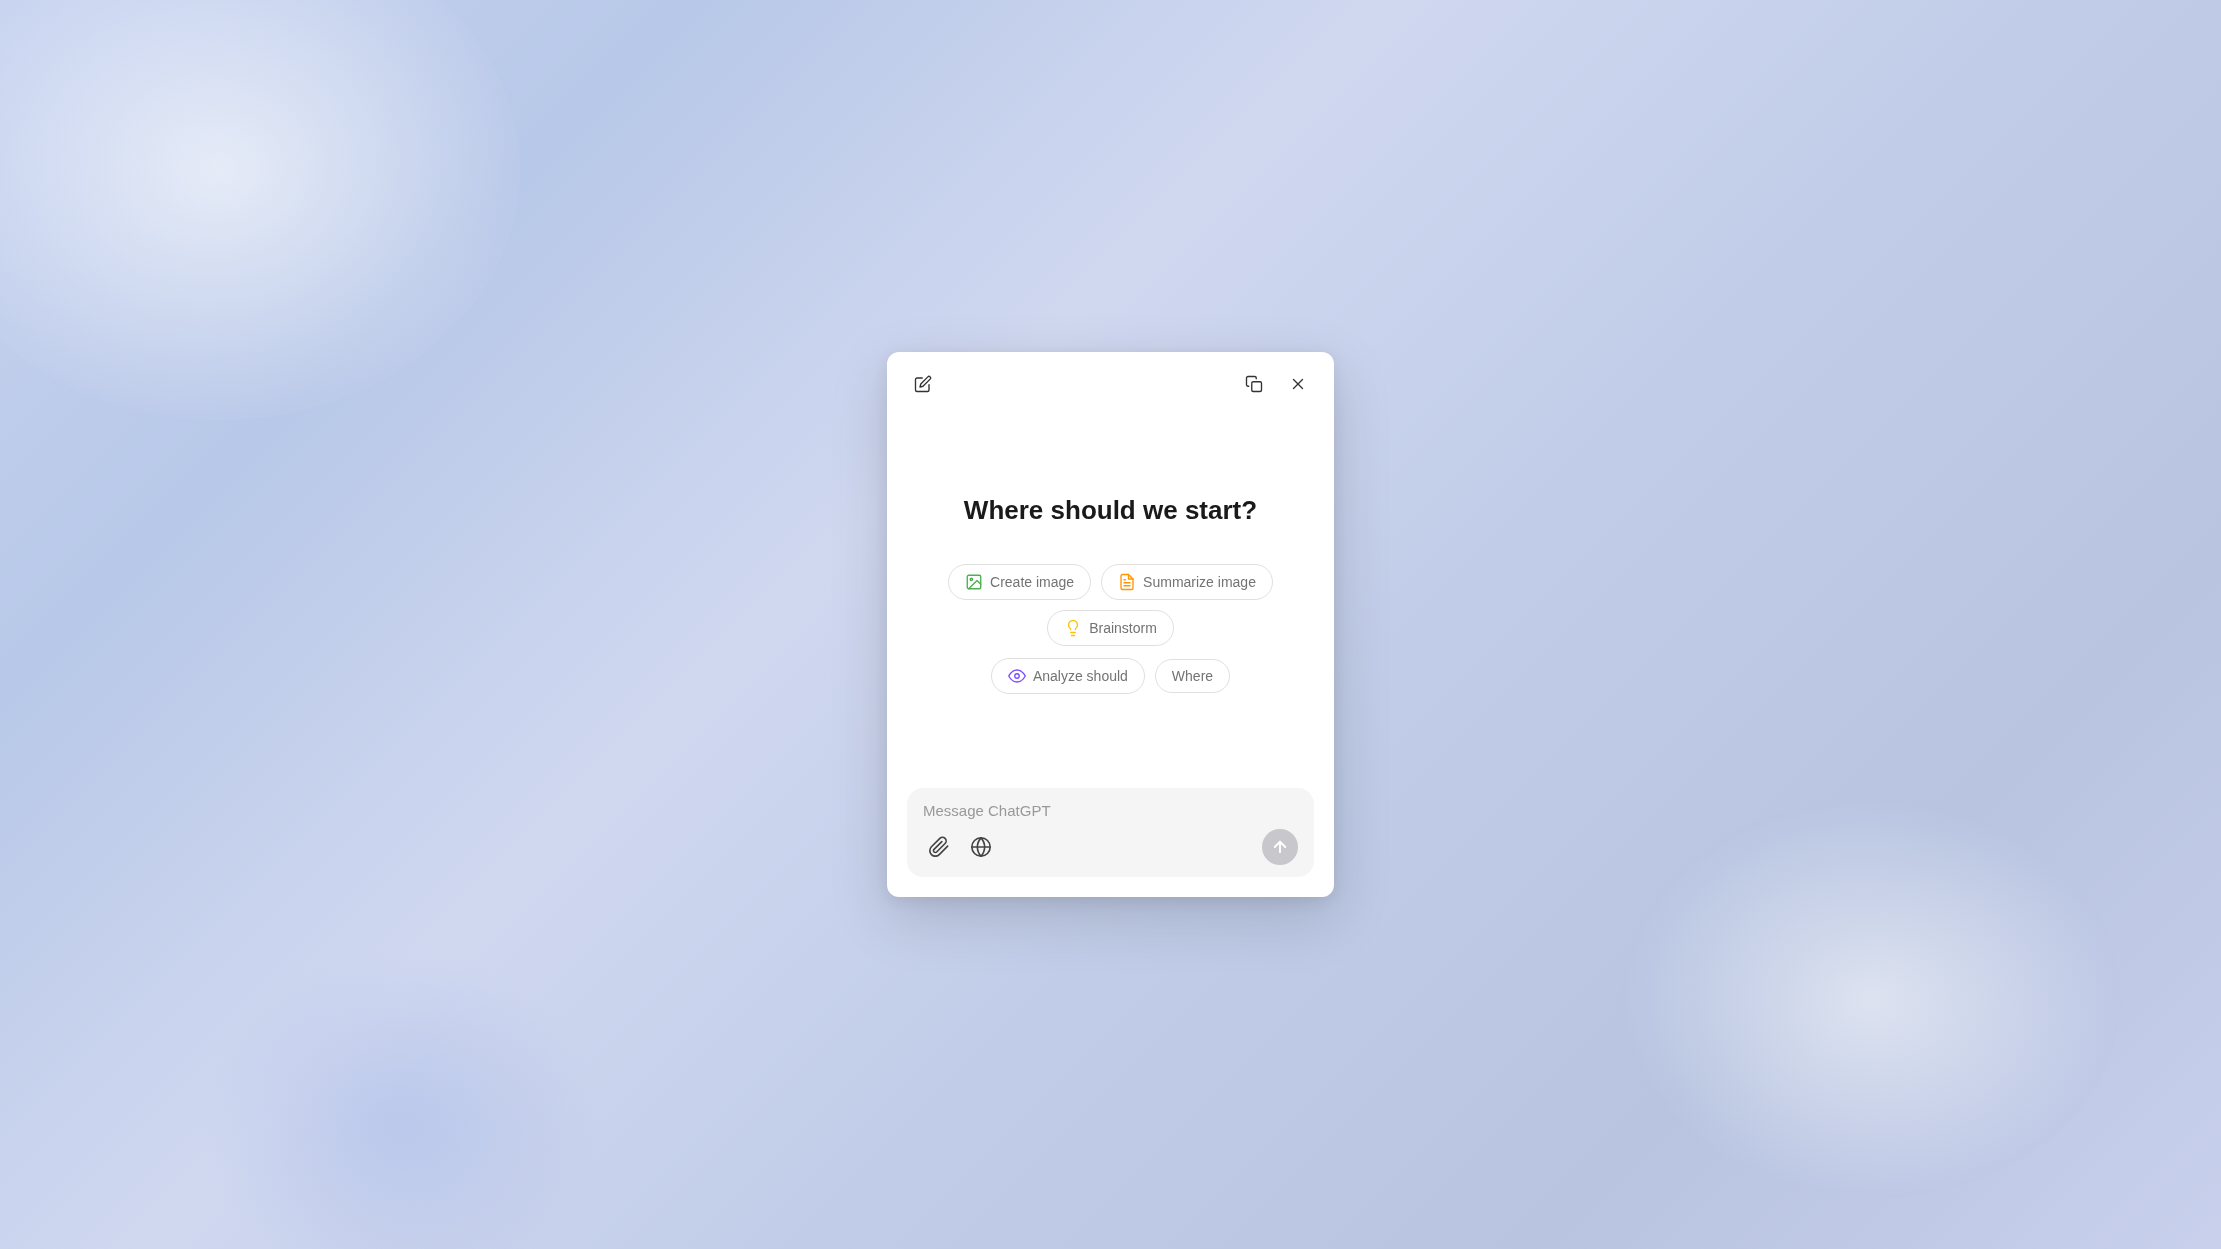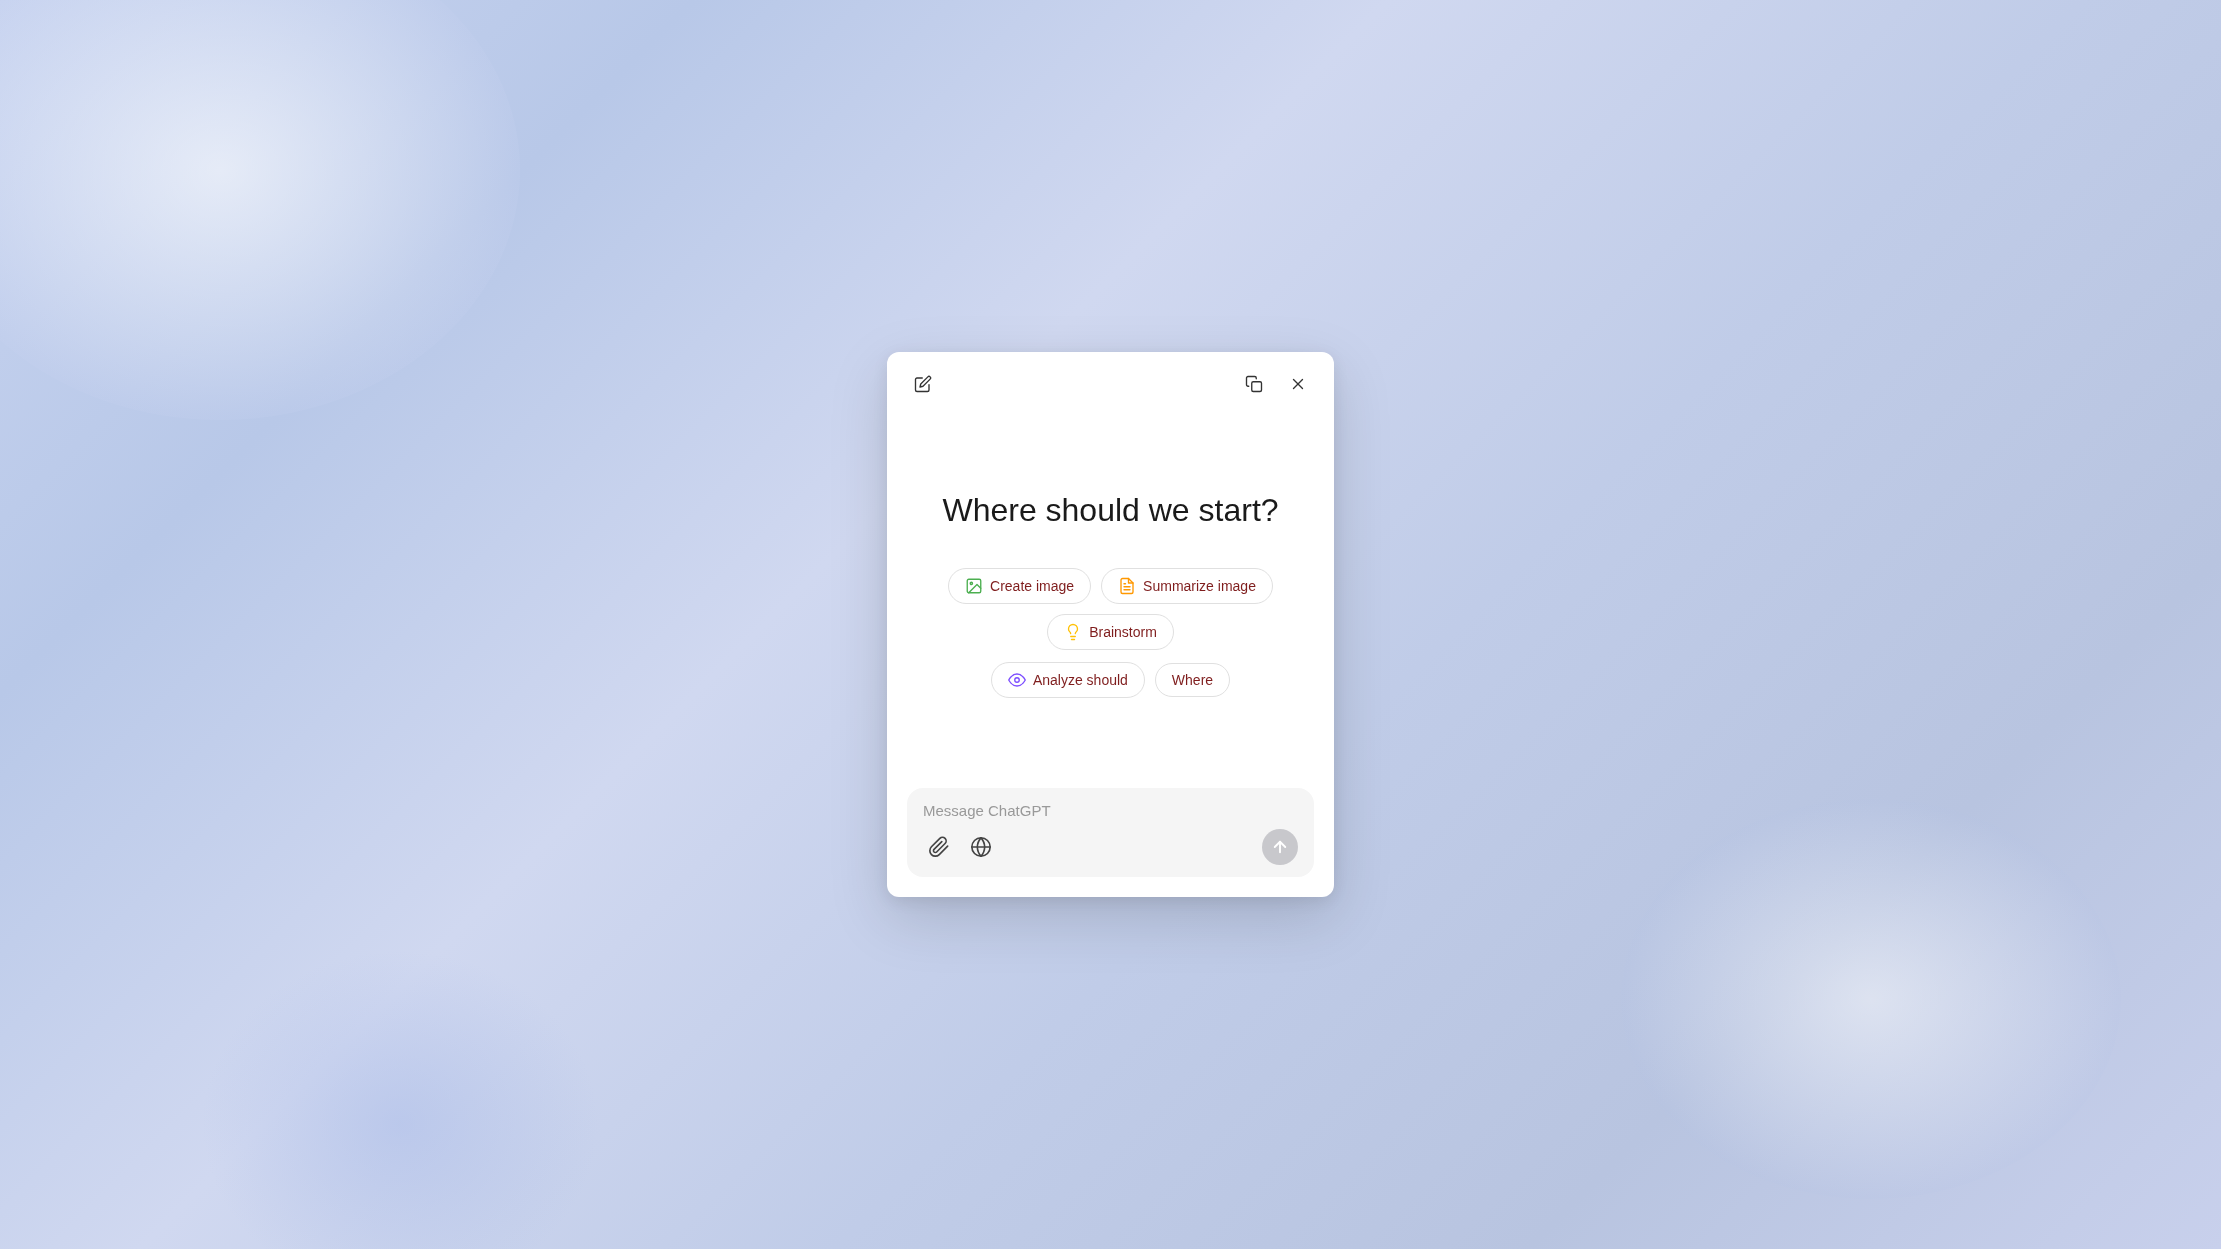--- a/index.html
+++ b/index.html
@@ -97,22 +97,22 @@
     .dialog-body {
       flex: 1;
       display: flex;
       flex-direction: column;
       align-items: center;
       justify-content: center;
       padding: 60px 40px 40px 40px;
     }
 
     .main-title {
-      font-size: 32px;
-      font-weight: 400;
+      font-size: 26px;
+      font-weight: 700;
       color: #1a1a1a;
       text-align: center;
       margin-bottom: 36px;
       line-height: 1.3;
     }
 
     .chips-row {
       display: flex;
       align-items: center;
       justify-content: center;
@@ -124,21 +124,21 @@
     .chip {
       display: flex;
       align-items: center;
       gap: 7px;
       padding: 8px 16px;
       border: 1.5px solid #e0e0e0;
       border-radius: 999px;
       background: #fff;
       cursor: pointer;
       font-size: 14px;
-      color: #7f1d1d;
+      color: #737373;
       font-weight: 500;
       transition: background 0.15s;
       white-space: nowrap;
     }
 
     .chip-icon {
       font-size: 16px;
       display: flex;
       align-items: center;
     }

